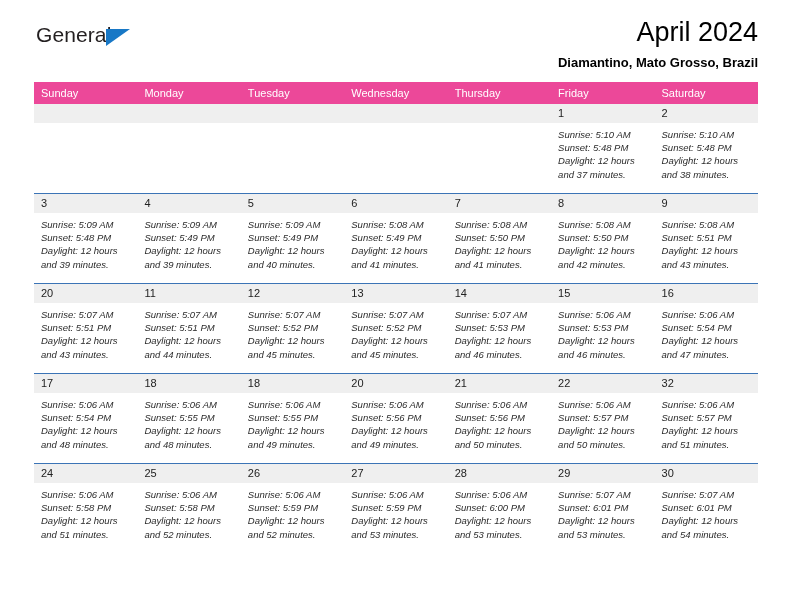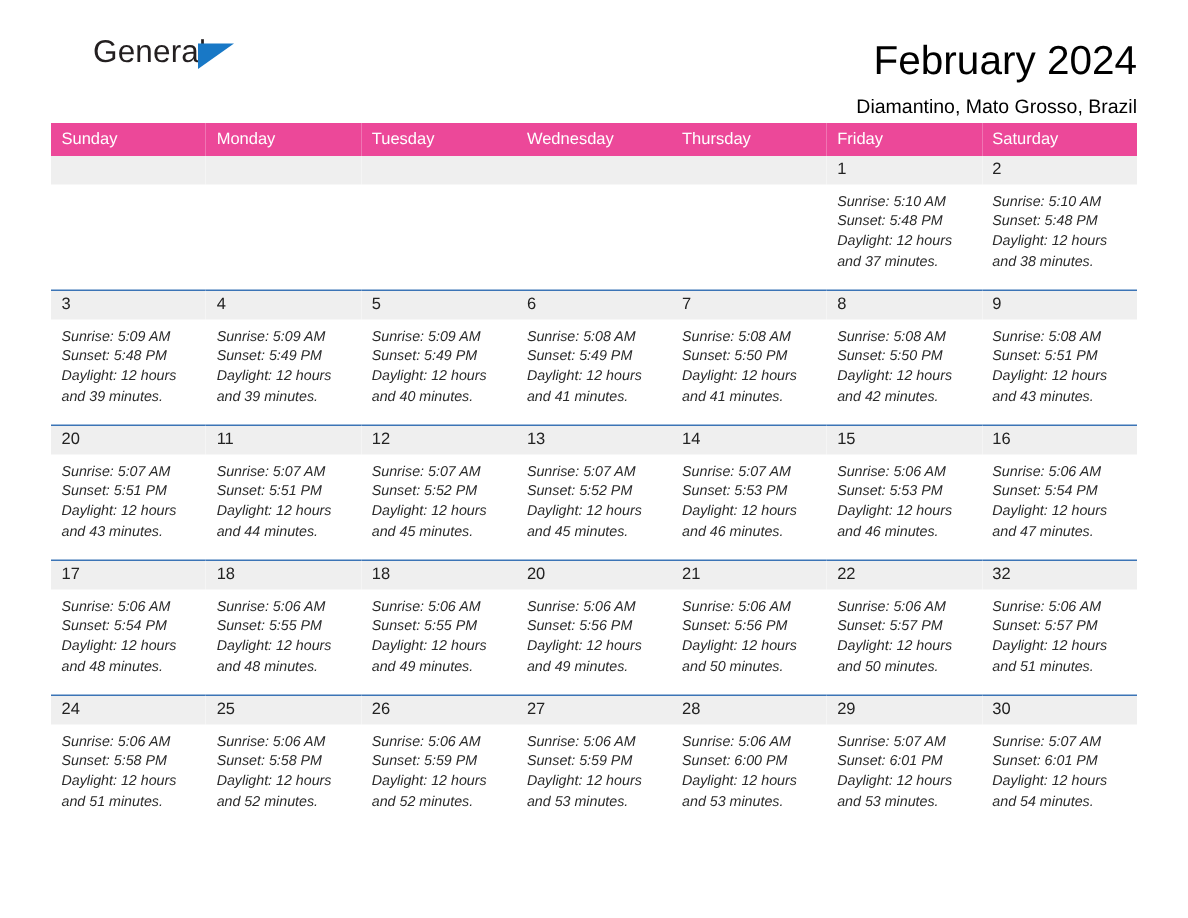--- a/index.html
+++ b/index.html
@@ -18,26 +18,25 @@
     width: 792px;
     height: 612px;
     position: relative;
     box-sizing: border-box;
     padding: 0 34px;
   }
 
   
   .header {
     display: flex;
-    align-items: flex-start;
+    align-items: flex-end;
     justify-content: space-between;
     height: 72px;
     padding-top: 24px;
     box-sizing: border-box;
-    margin-left: 26px;
   }
   .logo {
     position: relative;
     width: 130px;
     height: 48px;
     padding-left: 2px;
   }
   .logo-general {
     font-size: 21px;
     color: #231f20;
@@ -71,21 +70,21 @@
     color: #000000;
     line-height: 32px;
     font-weight: normal;
     margin: 0;
   }
   .cal-subtitle {
     font-size: 13px;
     color: #000000;
     line-height: 18px;
     margin: 6px 0 0 0;
-    font-weight: normal;
+    font-weight: bold;
   }
 
   
   .calendar {
     margin-top: 10px;
     width: 724px;
     border-collapse: collapse;
     table-layout: fixed;
   }
   .calendar th {
@@ -139,21 +138,21 @@
 <div class="page">
 
   <div class="header">
 
     <div class="logo">
       <span class="logo-general">General</span>
       <span class="logo-triangle"></span>
     </div>
 
     <div class="title-block">
-      <h1 class="cal-title">February 2024</h1>
+      <h1 class="cal-title">April 2024</h1>
       <h2 class="cal-subtitle">Diamantino, Mato Grosso, Brazil</h2>
     </div>
 
   </div>
 
   <table class="calendar">
     <thead>
       <tr>
         <th>Sunday</th>
         <th>Monday</th>

